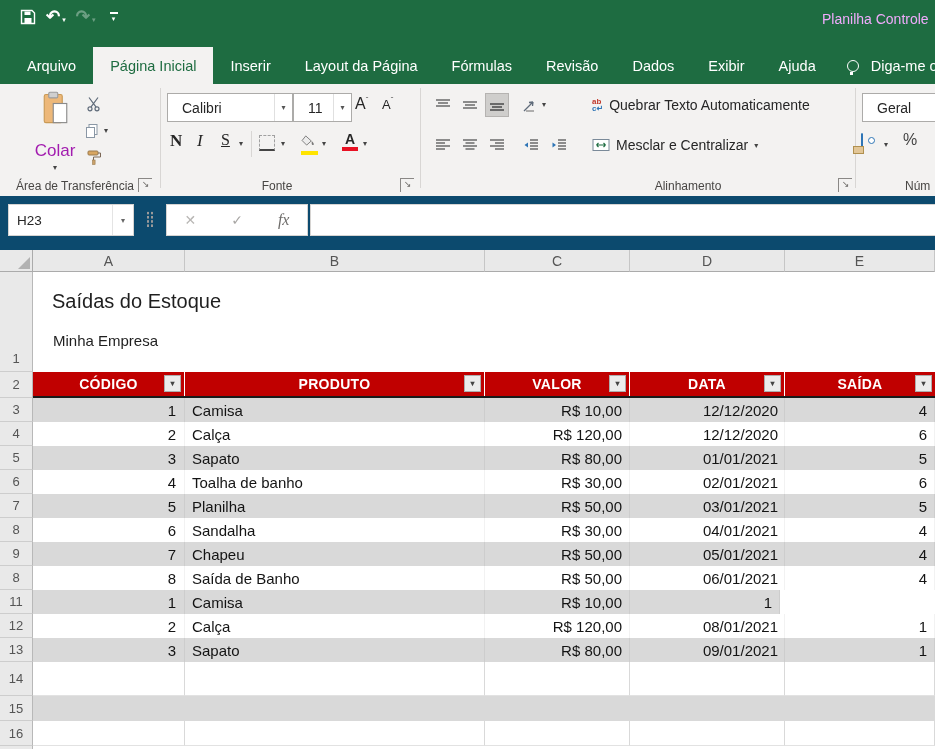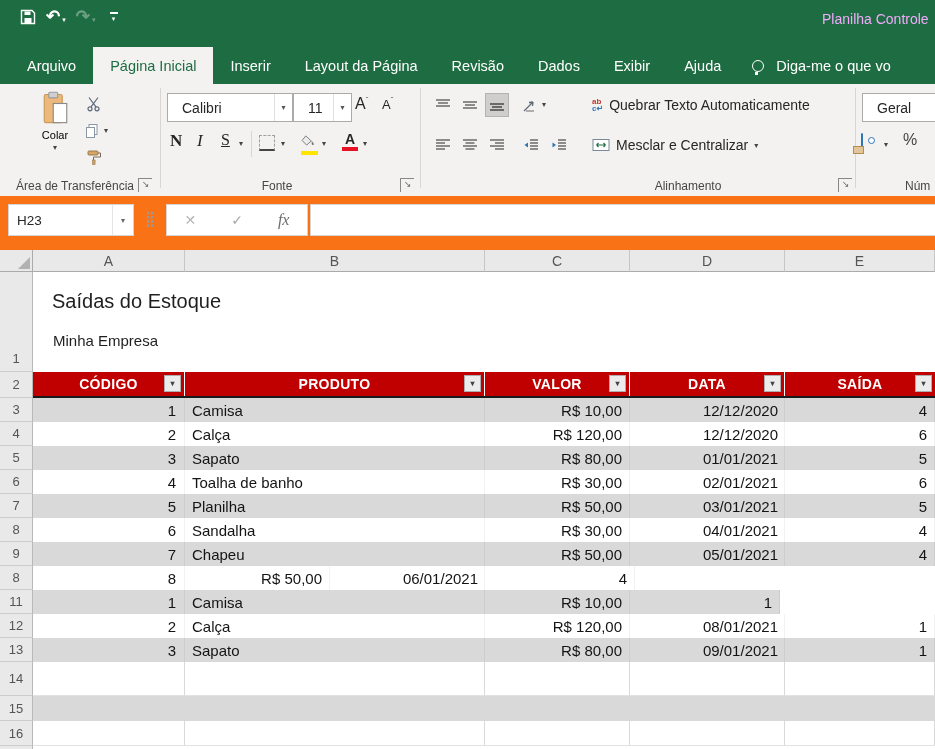--- a/index.html
+++ b/index.html
@@ -30,21 +30,21 @@
   .tellme{height:37px;display:flex;align-items:center;margin-left:12px;color:#fff;font-size:14.5px}
 
   
   .ribbon{position:absolute;left:0;top:84px;width:935px;height:112px;background:#F3F2F1;border-bottom:1px solid #D2D0CE}
   .gsep{position:absolute;top:4px;height:100px;width:1px;background:#D8D6D4}
   .g1{left:160px}.g2{left:420px}.g3{left:855px}
   .grp-label{position:absolute;bottom:3px;font-size:12px;color:#484644;text-align:center;white-space:nowrap}
   .dlaunch{position:absolute;bottom:4px;width:13px;height:13px;border-top:1px solid #8a8886;border-left:1px solid #8a8886;color:#6b6966;font-size:9px;line-height:11px;text-align:center;cursor:default}
 
   .btn-colar{position:absolute;left:27px;top:7px;width:56px;height:82px;display:flex;flex-direction:column;align-items:center;justify-content:flex-start;cursor:default}
-  .btn-colar .txt{font-size:11px;color:#000000;margin-top:4px}
+  .btn-colar .txt{font-size:17px;color:#a21caf;margin-top:16px}
   .btn-colar .car{font-size:8px;color:#444;margin-top:2px}
   .miniico{position:absolute;width:18px;height:18px;display:flex;align-items:center;justify-content:center;cursor:default}
   .m-cut{left:85px;top:11px}.m-copy{left:83px;top:38px}.m-paint{left:85px;top:64px}
   .m-copy-car{left:104px;top:42px;font-size:8px;color:#444;position:absolute}
 
   .combo{position:absolute;background:#fff;border:1px solid #ACABA9;display:flex;align-items:center;font-size:14px;color:#262626}
   .combo .val{flex:1;padding-left:14px;overflow:hidden;white-space:nowrap}
   .combo .cbx{width:17px;align-self:stretch;border-left:1px solid #E0E0E0;display:flex;align-items:center;justify-content:center;font-size:8px;color:#555}
   .fontname{left:167px;top:9px;width:124px;height:27px}
   .fontsize{left:293px;top:9px;width:57px;height:27px}
@@ -77,21 +77,21 @@
   .wrapico{display:inline-flex;flex-direction:column;font-size:8px;line-height:7px;color:#C0392B;font-weight:bold}
   .wrapico .l2{color:#2E75B6}
   .currico{position:absolute;left:861px;top:50px;width:20px;height:15px}
   .bank{width:18px;height:11px;background:#BDD7EE;border:1px solid #2E75B6;border-radius:2px;position:relative}
   .bank:after{content:"";position:absolute;left:6px;top:2.5px;width:5px;height:5px;border-radius:50%;background:#fff;border:1px solid #2E75B6}
   .coins{position:absolute;right:-2px;bottom:-3px;width:9px;height:6px;background:#E2C697;border:1px solid #B0904F}
   .pct{left:903px;top:47px;font-size:16px;color:#444}
   .ccar{position:absolute;left:884px;top:56px;font-size:8px;color:#444}
 
   
-  .fbar{position:absolute;left:0;top:196px;width:935px;height:54px;background:#f97316}
+  .fbar{position:absolute;left:0;top:196px;width:935px;height:54px;background:#0c4a6e}
   .namebox{position:absolute;left:8px;top:8px;width:124px;height:30px;background:#fff;border:1px solid #D6D4D2;display:flex;align-items:center;font-size:13.5px;color:#262626}
   .namebox .nv{flex:1;padding-left:8px}
   .nb-caret{width:20px;border-left:1px solid #E4E4E4;align-self:stretch;display:flex;align-items:center;justify-content:center;font-size:8px;color:#666}
   .dots{position:absolute;left:146px;top:15px;width:7px;height:17px;background-image:radial-gradient(#9a9a9a 1px,transparent 1.3px);background-size:4px 4.2px}
   .fxbox{position:absolute;left:166px;top:8px;width:140px;height:30px;background:#fff;border:1px solid #D6D4D2;display:flex;align-items:center;justify-content:space-around}
   .fx-x{color:#B8B6B4;font-size:14px}
   .fx-ck{color:#A8A6A4;font-size:14px}
   .fx-fx{color:#6E6C6A;font-size:16px;font-style:italic;font-family:"Liberation Serif",serif}
   .finput{position:absolute;left:310px;top:8px;width:625px;height:30px;background:#fff;border:1px solid #D6D4D2;border-right:none}
 
@@ -176,20 +176,23 @@
         <div class="tab active">
           <span>Página Inicial</span>
         </div>
         <div class="tab">
           <span>Inserir</span>
         </div>
         <div class="tab">
           <span>Layout da Página</span>
         </div>
         <div class="tab">
+          <span>Fórmulas</span>
+        </div>
+        <div class="tab">
           <span>Revisão</span>
         </div>
         <div class="tab">
           <span>Dados</span>
         </div>
         <div class="tab">
           <span>Exibir</span>
         </div>
         <div class="tab">
           <span>Ajuda</span>
@@ -477,20 +480,21 @@
     <div class="rn">9</div>
     <div class="cell c0">7</div>
     <div class="cell c1">Chapeu</div>
     <div class="cell c2">R$ 50,00</div>
     <div class="cell c3">05/01/2021</div>
     <div class="cell c4">4</div>
   </div>
         <div class="drow">
     <div class="rn">8</div>
     <div class="cell c0">8</div>
+    <div class="cell c1">Saída de Banho</div>
     <div class="cell c2">R$ 50,00</div>
     <div class="cell c3">06/01/2021</div>
     <div class="cell c4">4</div>
   </div>
         <div class="drow shaded">
     <div class="rn">11</div>
     <div class="cell c0">1</div>
     <div class="cell c1">Camisa</div>
     <div class="cell c2">R$ 10,00</div>
     <div class="cell c4">1</div>

